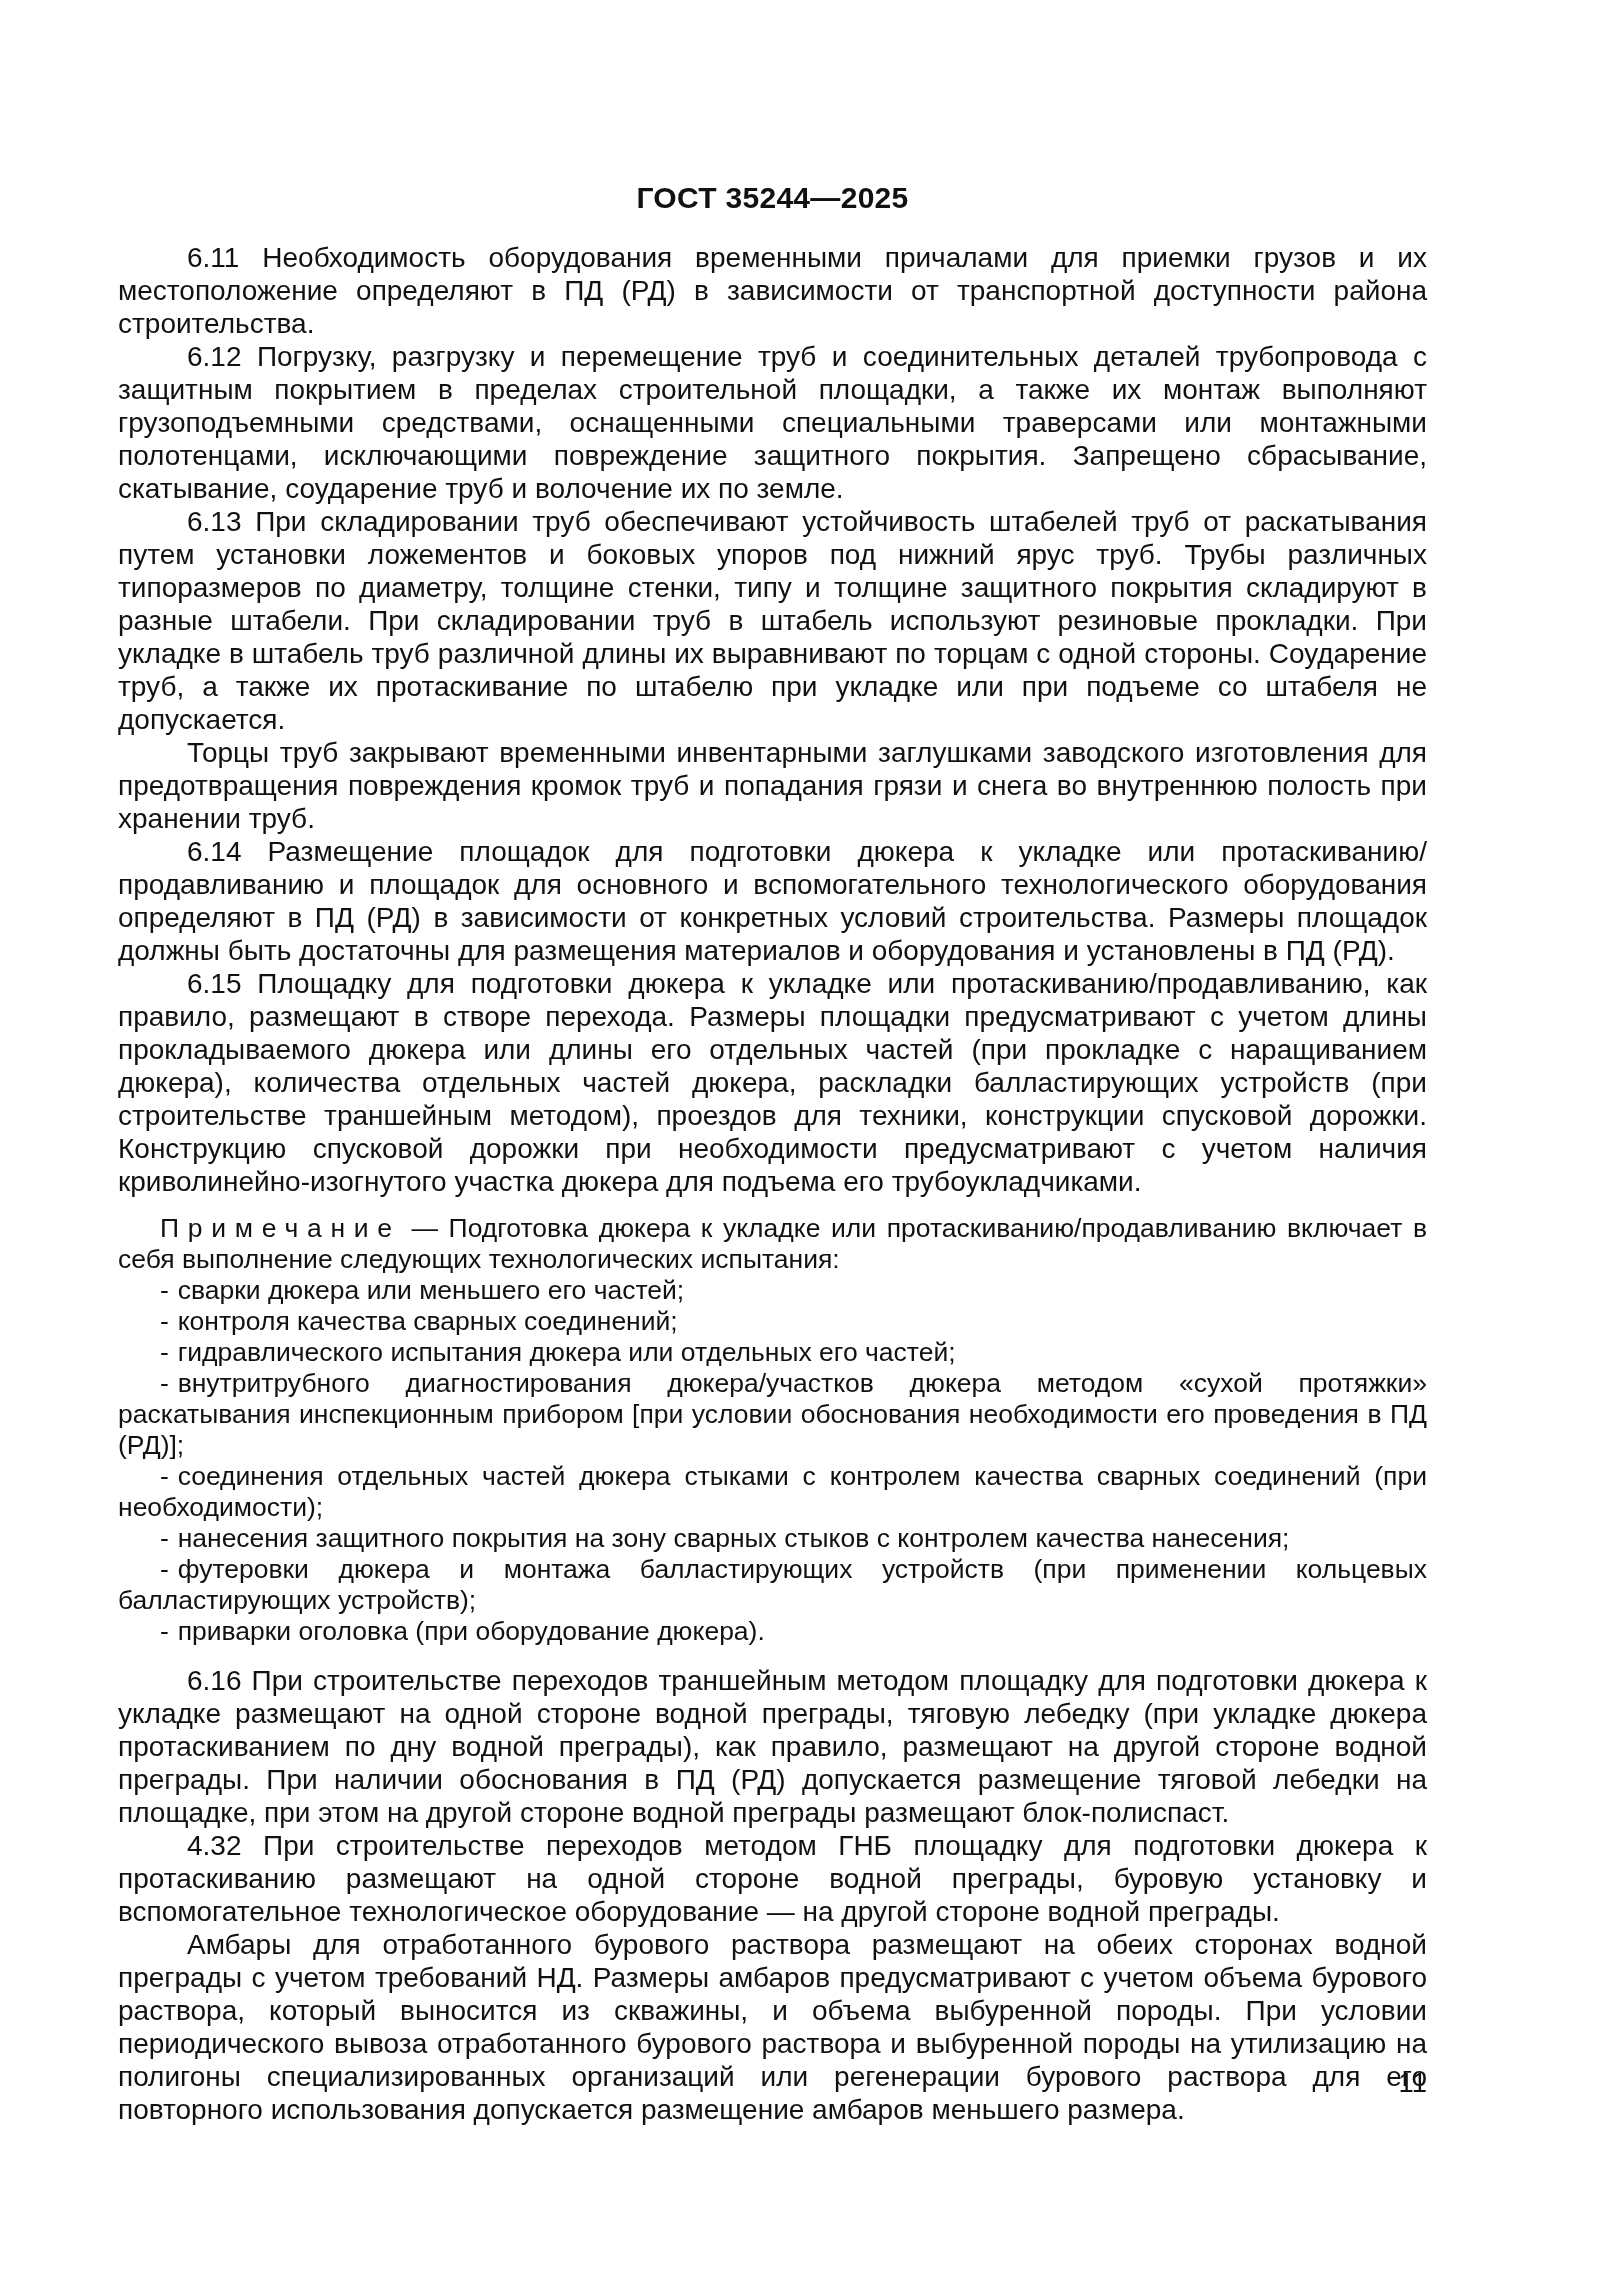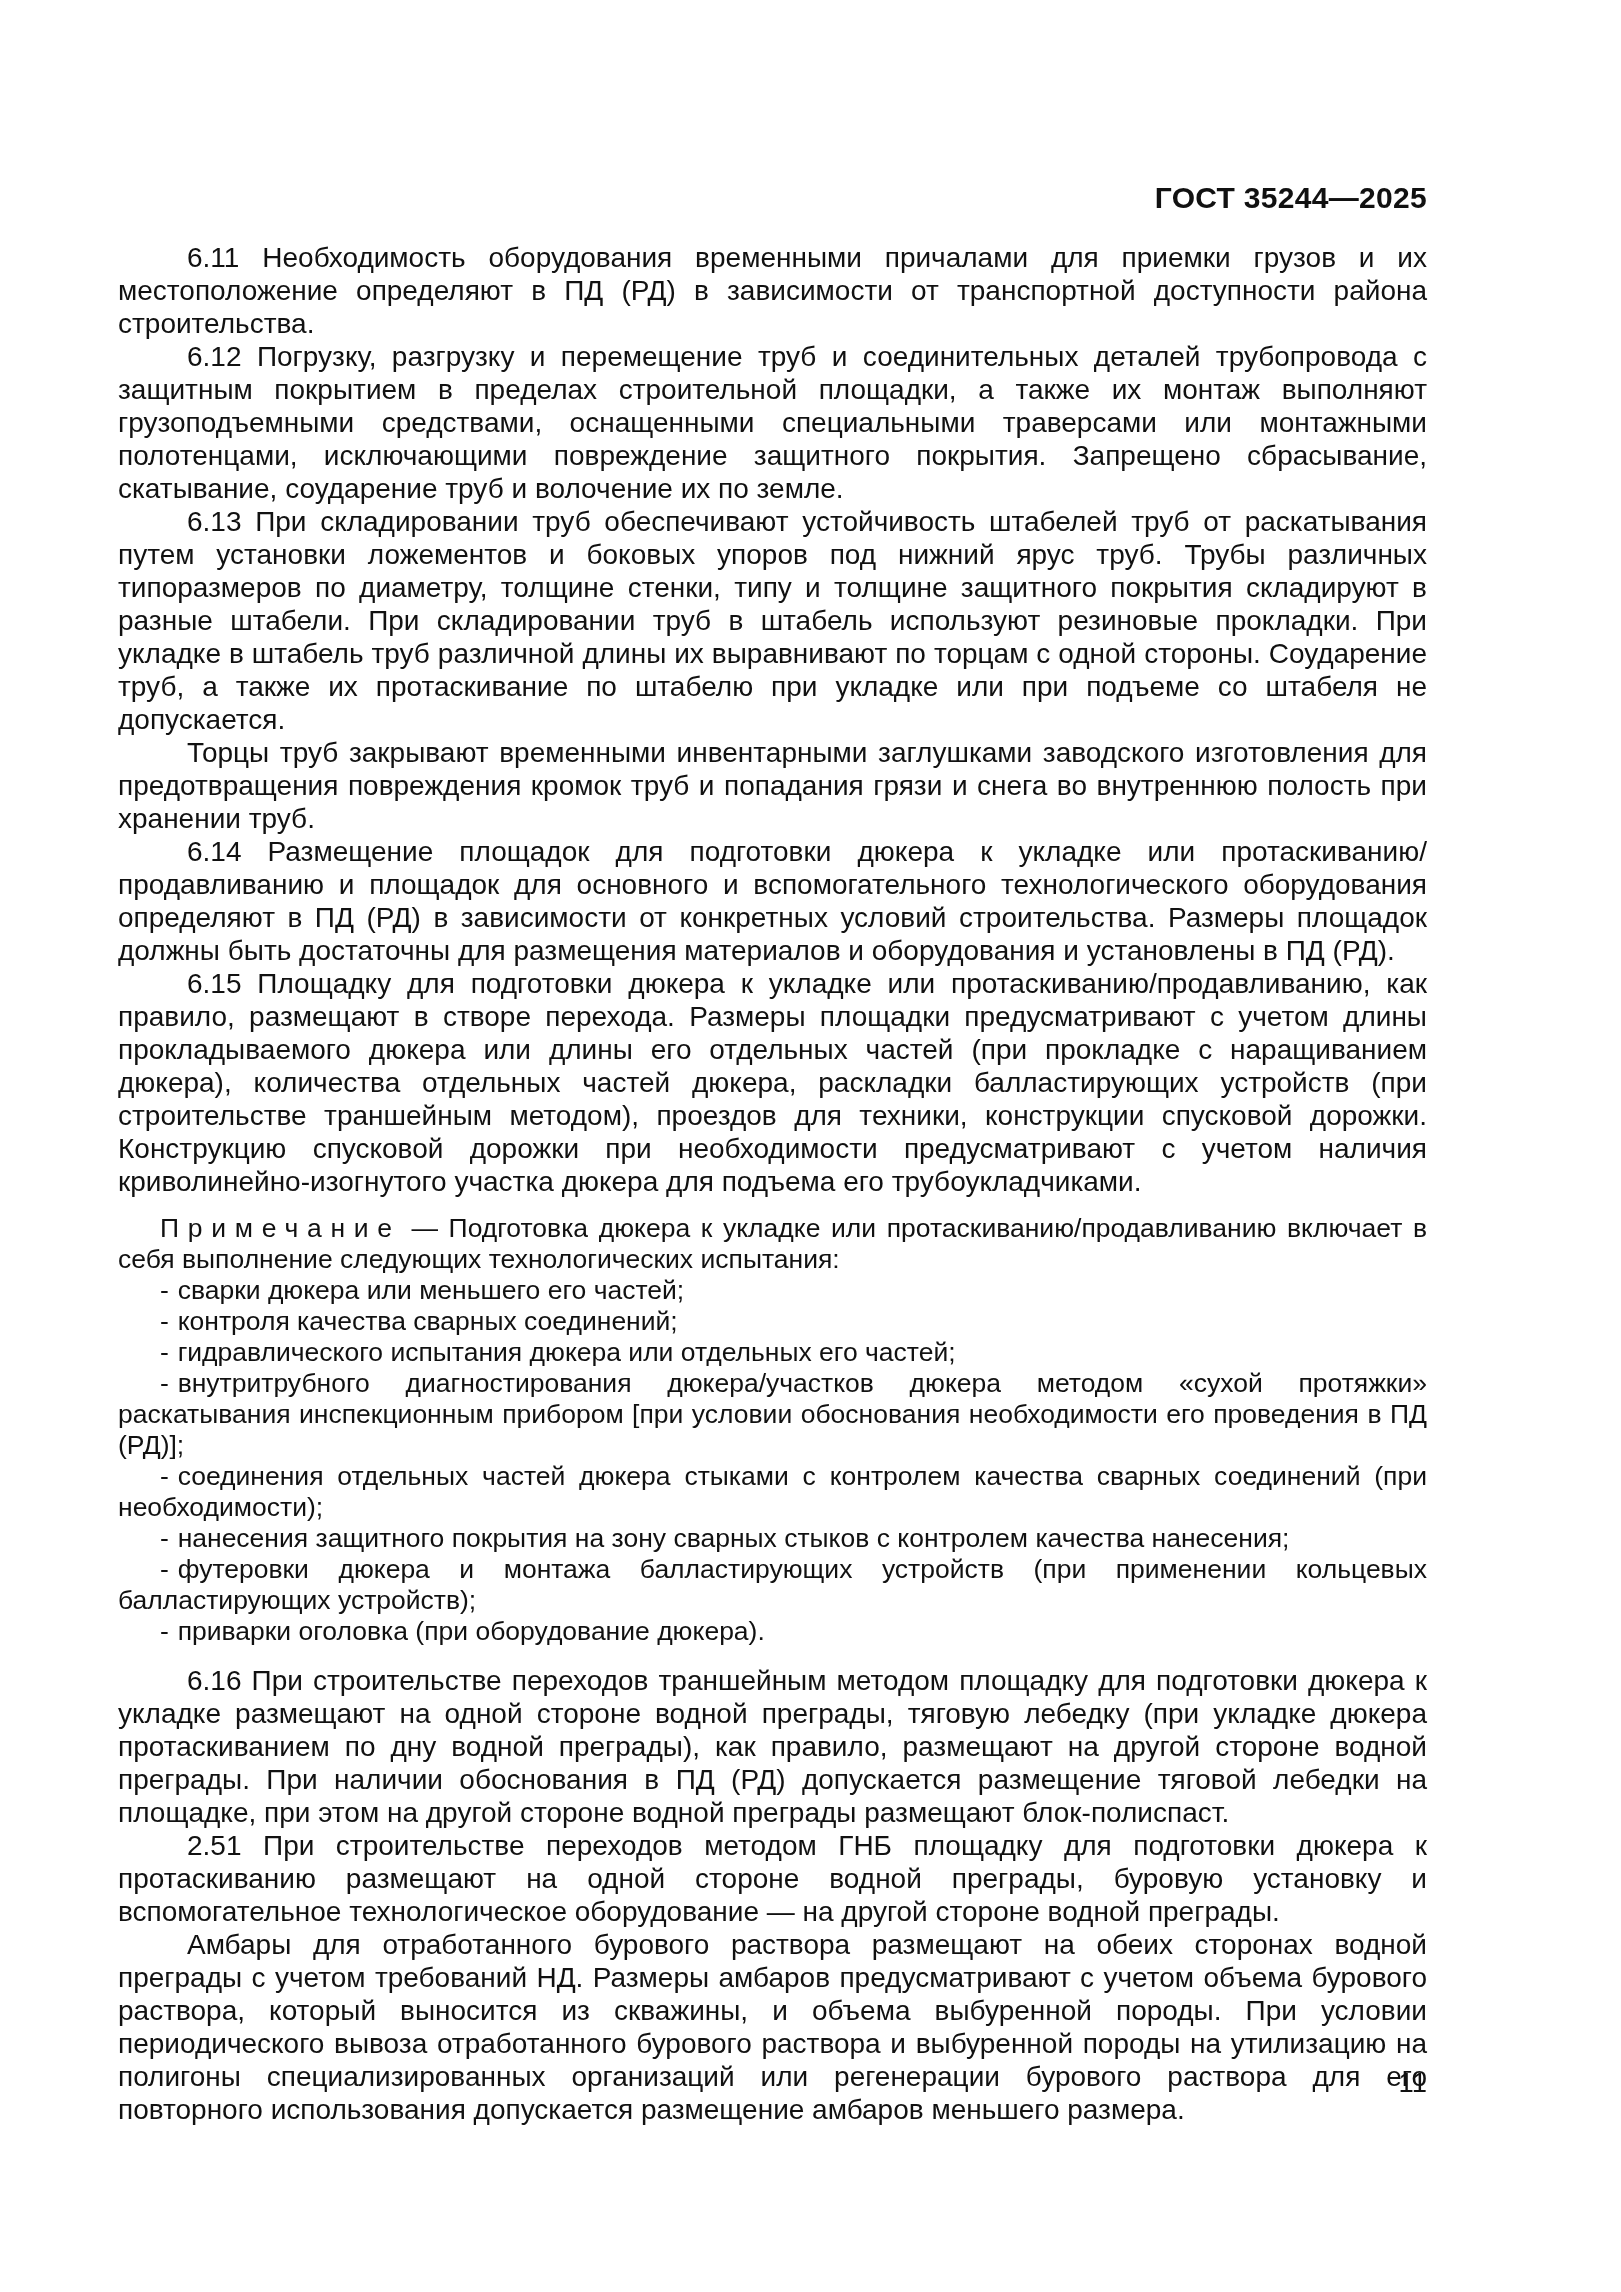--- a/index.html
+++ b/index.html
@@ -19,21 +19,21 @@
   }
   .content {
     position: absolute;
     left: 118px;
     top: 182px;
     width: 1309px;
   }
   .doc-header {
     font-size: 30px;
     font-weight: bold;
-    text-align: right;
+    text-align: center;
     line-height: 32px;
     margin: 0 0 27.4px 0;
     letter-spacing: 0.01em;
   }
   .body-para {
     margin: 0;
     font-size: 28px;
     line-height: 33px;
     text-align: justify;
     text-indent: 69px;
@@ -88,19 +88,19 @@
           <p class="note-item"><span class="note-bullet">-</span><span>сварки дюкера или меньшего его частей;</span></p>
           <p class="note-item"><span class="note-bullet">-</span><span>контроля качества сварных соединений;</span></p>
           <p class="note-item"><span class="note-bullet">-</span><span>гидравлического испытания дюкера или отдельных его частей;</span></p>
           <p class="note-item"><span class="note-bullet">-</span><span>внутритрубного диагностирования дюкера/участков дюкера методом «сухой протяжки» раскатывания инспекционным прибором [при условии обоснования необходимости его проведения в ПД (РД)];</span></p>
           <p class="note-item"><span class="note-bullet">-</span><span>соединения отдельных частей дюкера стыками с контролем качества сварных соединений (при необходимости);</span></p>
           <p class="note-item"><span class="note-bullet">-</span><span>нанесения защитного покрытия на зону сварных стыков с контролем качества нанесения;</span></p>
           <p class="note-item"><span class="note-bullet">-</span><span>футеровки дюкера и монтажа балластирующих устройств (при применении кольцевых балластирующих устройств);</span></p>
           <p class="note-item"><span class="note-bullet">-</span><span>приварки оголовка (при оборудование дюкера).</span></p>
         </div>
         <p class="body-para">6.16 При строительстве переходов траншейным методом площадку для подготовки дюкера к укладке размещают на одной стороне водной преграды, тяговую лебедку (при укладке дюкера протаскиванием по дну водной преграды), как правило, размещают на другой стороне водной преграды. При наличии обоснования в ПД (РД) допускается размещение тяговой лебедки на площадке, при этом на другой стороне водной преграды размещают блок-полиспаст.</p>
-        <p class="body-para">2.51 При строительстве переходов методом ГНБ площадку для подготовки дюкера к протаскиванию размещают на одной стороне водной преграды, буровую установку и вспомогательное технологическое оборудование — на другой стороне водной преграды.</p>
+        <p class="body-para">4.32 При строительстве переходов методом ГНБ площадку для подготовки дюкера к протаскиванию размещают на одной стороне водной преграды, буровую установку и вспомогательное технологическое оборудование — на другой стороне водной преграды.</p>
         <p class="body-para">Амбары для отработанного бурового раствора размещают на обеих сторонах водной преграды с учетом требований НД. Размеры амбаров предусматривают с учетом объема бурового раствора, который выносится из скважины, и объема выбуренной породы. При условии периодического вывоза отработанного бурового раствора и выбуренной породы на утилизацию на полигоны специализированных организаций или регенерации бурового раствора для его повторного использования допускается размещение амбаров меньшего размера.</p>
       </div>
   </div>
   <div class="page-number">11</div>
 </div>
 
 
 </body></html>

